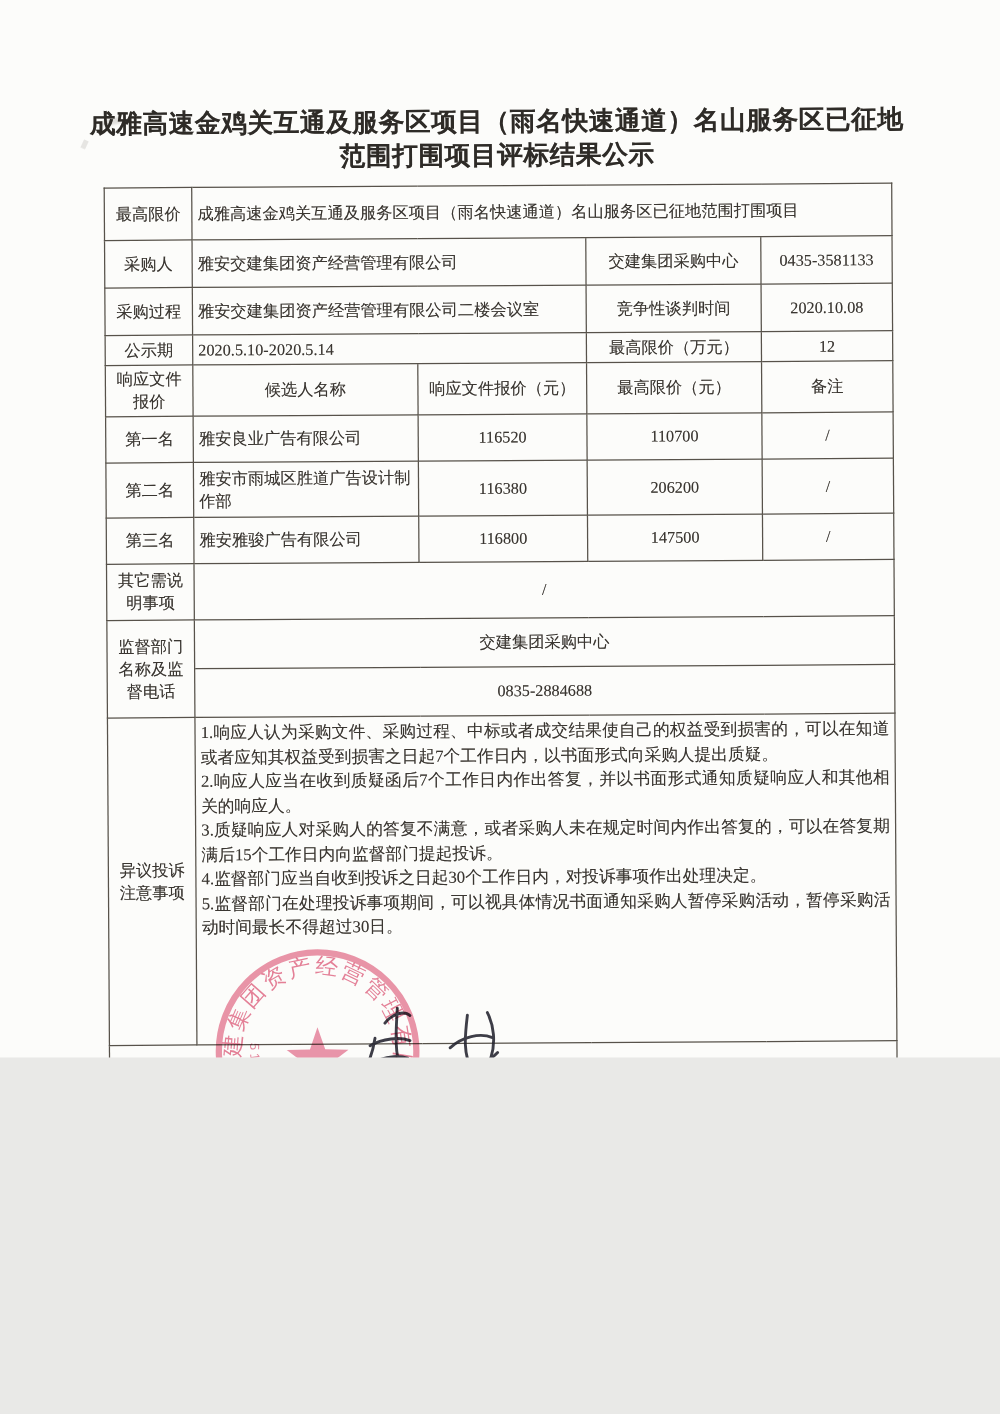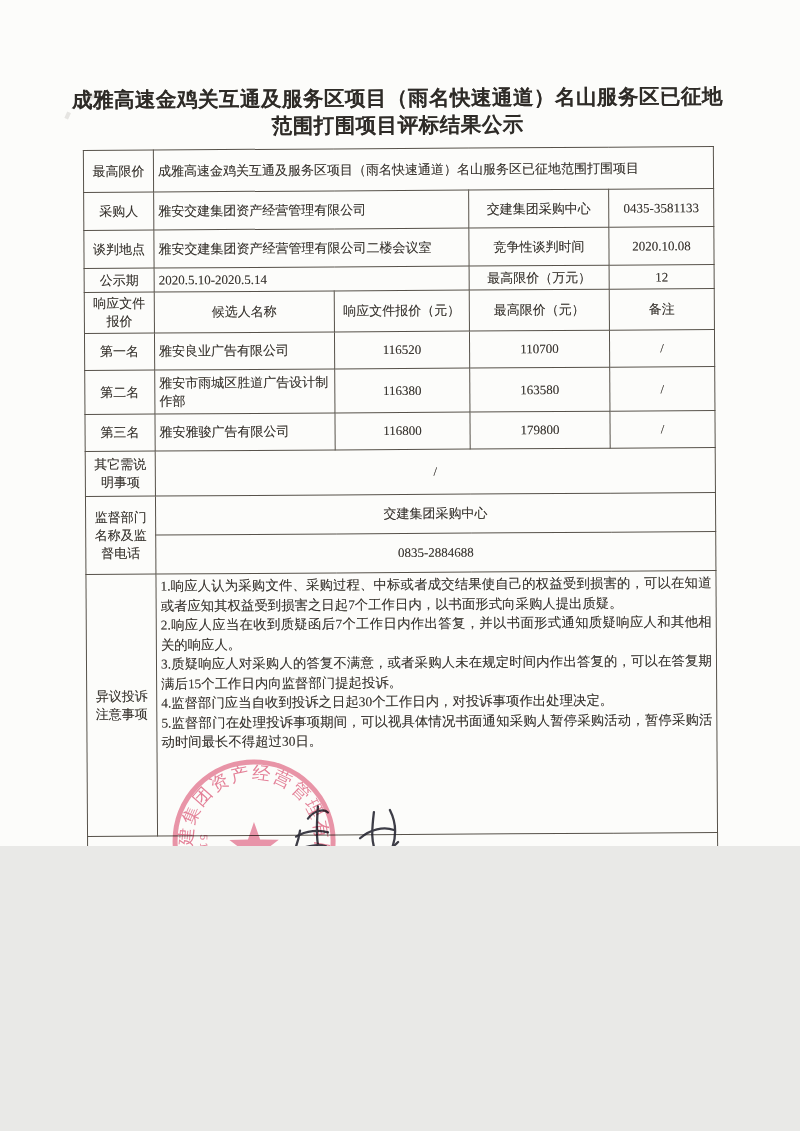--- a/index.html
+++ b/index.html
@@ -89,21 +89,21 @@
       </tr>
 
       <tr class="r2">
         <td class="lbl">采购人</td>
         <td class="lft" colspan="2">雅安交建集团资产经营管理有限公司</td>
         <td class="lbl">交建集团采购中心</td>
         <td class="ctr">0435-3581133</td>
       </tr>
 
       <tr class="r3">
-        <td class="lbl">谈判地点</td>
+        <td class="lbl">采购过程</td>
         <td class="lft" colspan="2">雅安交建集团资产经营管理有限公司二楼会议室</td>
         <td class="lbl">竞争性谈判时间</td>
         <td class="ctr">2020.10.08</td>
       </tr>
 
       <tr class="r4">
         <td class="lbl">公示期</td>
         <td class="lft" colspan="2">2020.5.10-2020.5.14</td>
         <td class="lbl">最高限价（万元）</td>
         <td class="ctr">12</td>
@@ -122,29 +122,29 @@
         <td class="lft">雅安良业广告有限公司</td>
         <td class="ctr">116520</td>
         <td class="ctr">110700</td>
         <td class="ctr">/</td>
       </tr>
 
       <tr class="c2">
         <td class="lbl">第二名</td>
         <td class="lft">雅安市雨城区胜道广告设计制作部</td>
         <td class="ctr">116380</td>
-        <td class="ctr">163580</td>
+        <td class="ctr">206200</td>
         <td class="ctr">/</td>
       </tr>
 
       <tr class="c3">
         <td class="lbl">第三名</td>
         <td class="lft">雅安雅骏广告有限公司</td>
         <td class="ctr">116800</td>
-        <td class="ctr">179800</td>
+        <td class="ctr">147500</td>
         <td class="ctr">/</td>
       </tr>
 
       <tr class="oth">
         <td class="lbl">其它需说明事项</td>
         <td class="ctr" colspan="4">/</td>
       </tr>
 
       <tr class="sup">
         <td class="lbl" rowspan="2">监督部门名称及监督电话</td>

